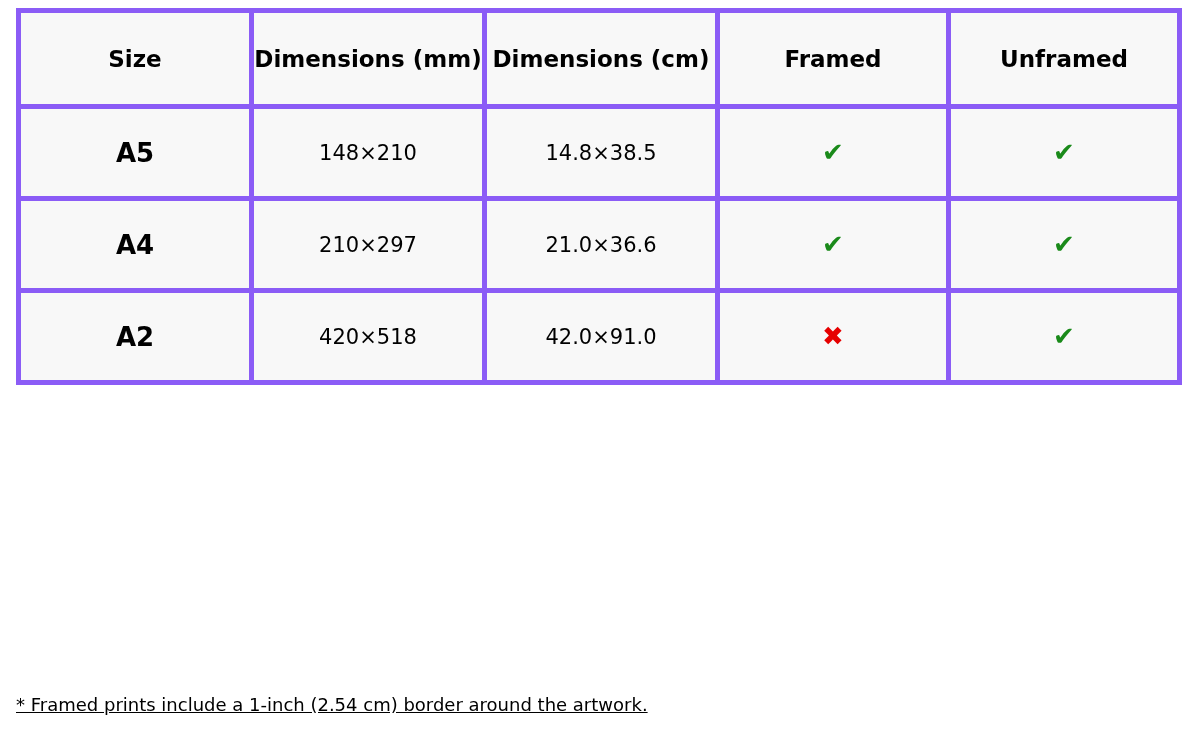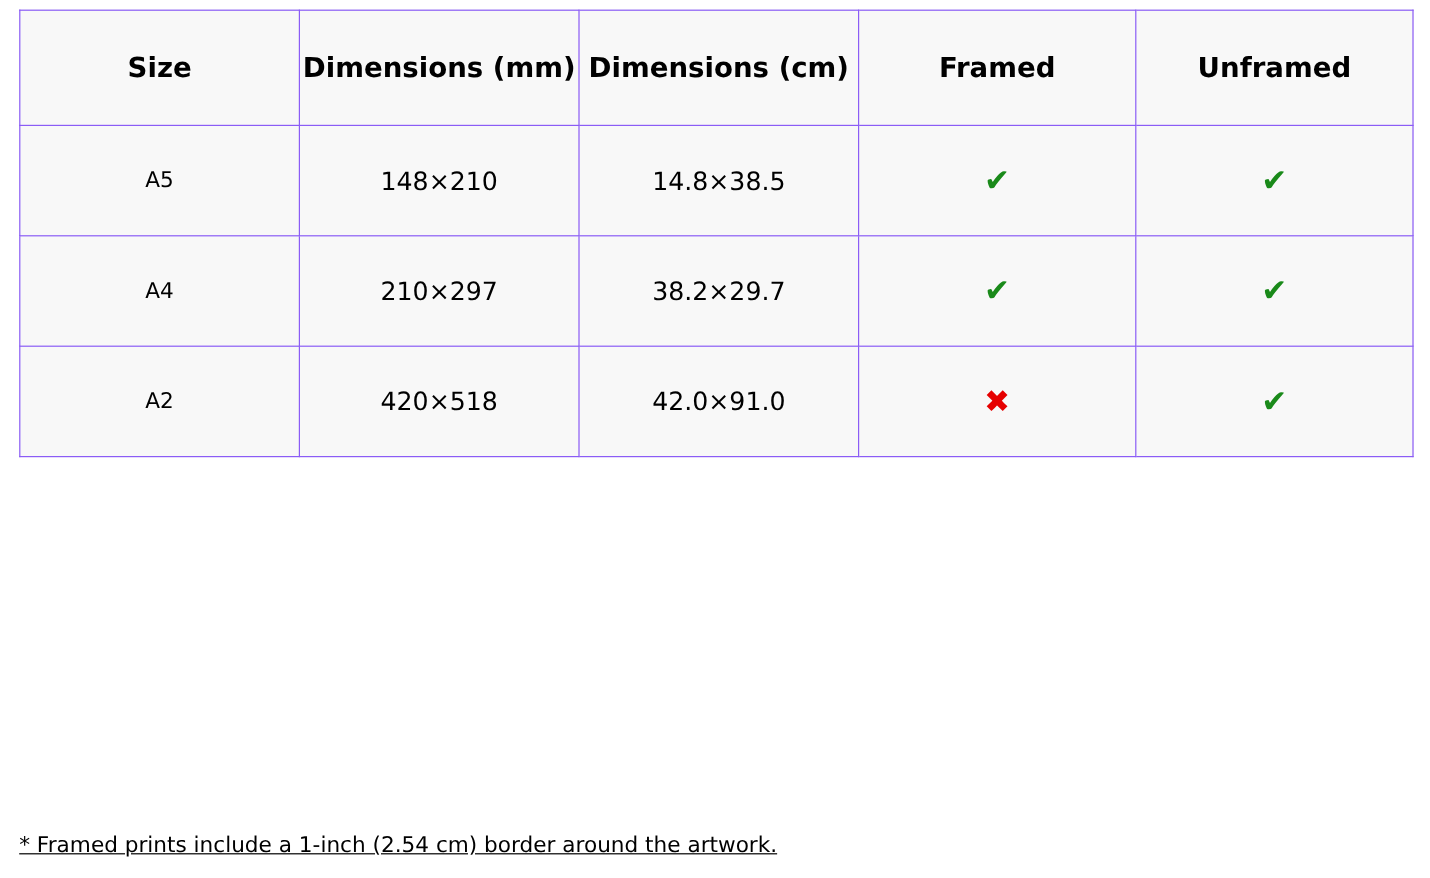--- a/index.html
+++ b/index.html
@@ -26,37 +26,37 @@
     position: absolute;
     left: 16px;
     top: 8px;
     width: 1161px;
     border-collapse: collapse;
     table-layout: fixed;
     background: #f8f8f8;
   }
   table.size-table td,
   table.size-table th {
-    border: 1px solid #8b5cf6;
+    border: 5px solid #8b5cf6;
     background: #f8f8f8;
     text-align: center;
     vertical-align: middle;
     font-size: 21px;
     padding: 0;
     height: 92px;
     box-sizing: border-box;
   }
   table.size-table thead th {
     font-weight: bold;
     font-size: 23px;
     height: 96px;
   }
   table.size-table tbody td.size-cell {
-    font-weight: normal;
-    font-size: 18px;
+    font-weight: bold;
+    font-size: 26px;
   }
   .col-size { width: 233px; }
   .col-mm { width: 233px; }
   .col-cm { width: 233px; }
   .col-framed { width: 231px; }
   .col-unframed { width: 231px; }
 
   .mark-yes {
     color: #1a8a1a;
     font-size: 26px;
@@ -105,21 +105,21 @@
       <tr>
         <td class="size-cell">A5</td>
         <td>148×210</td>
         <td>14.8×38.5</td>
         <td><span class="mark-yes">✔</span></td>
         <td><span class="mark-yes">✔</span></td>
       </tr>
       <tr>
         <td class="size-cell">A4</td>
         <td>210×297</td>
-        <td>38.2×29.7</td>
+        <td>21.0×36.6</td>
         <td><span class="mark-yes">✔</span></td>
         <td><span class="mark-yes">✔</span></td>
       </tr>
       <tr>
         <td class="size-cell">A2</td>
         <td>420×518</td>
         <td>42.0×91.0</td>
         <td><span class="mark-no">✖</span></td>
         <td><span class="mark-yes">✔</span></td>
       </tr>

